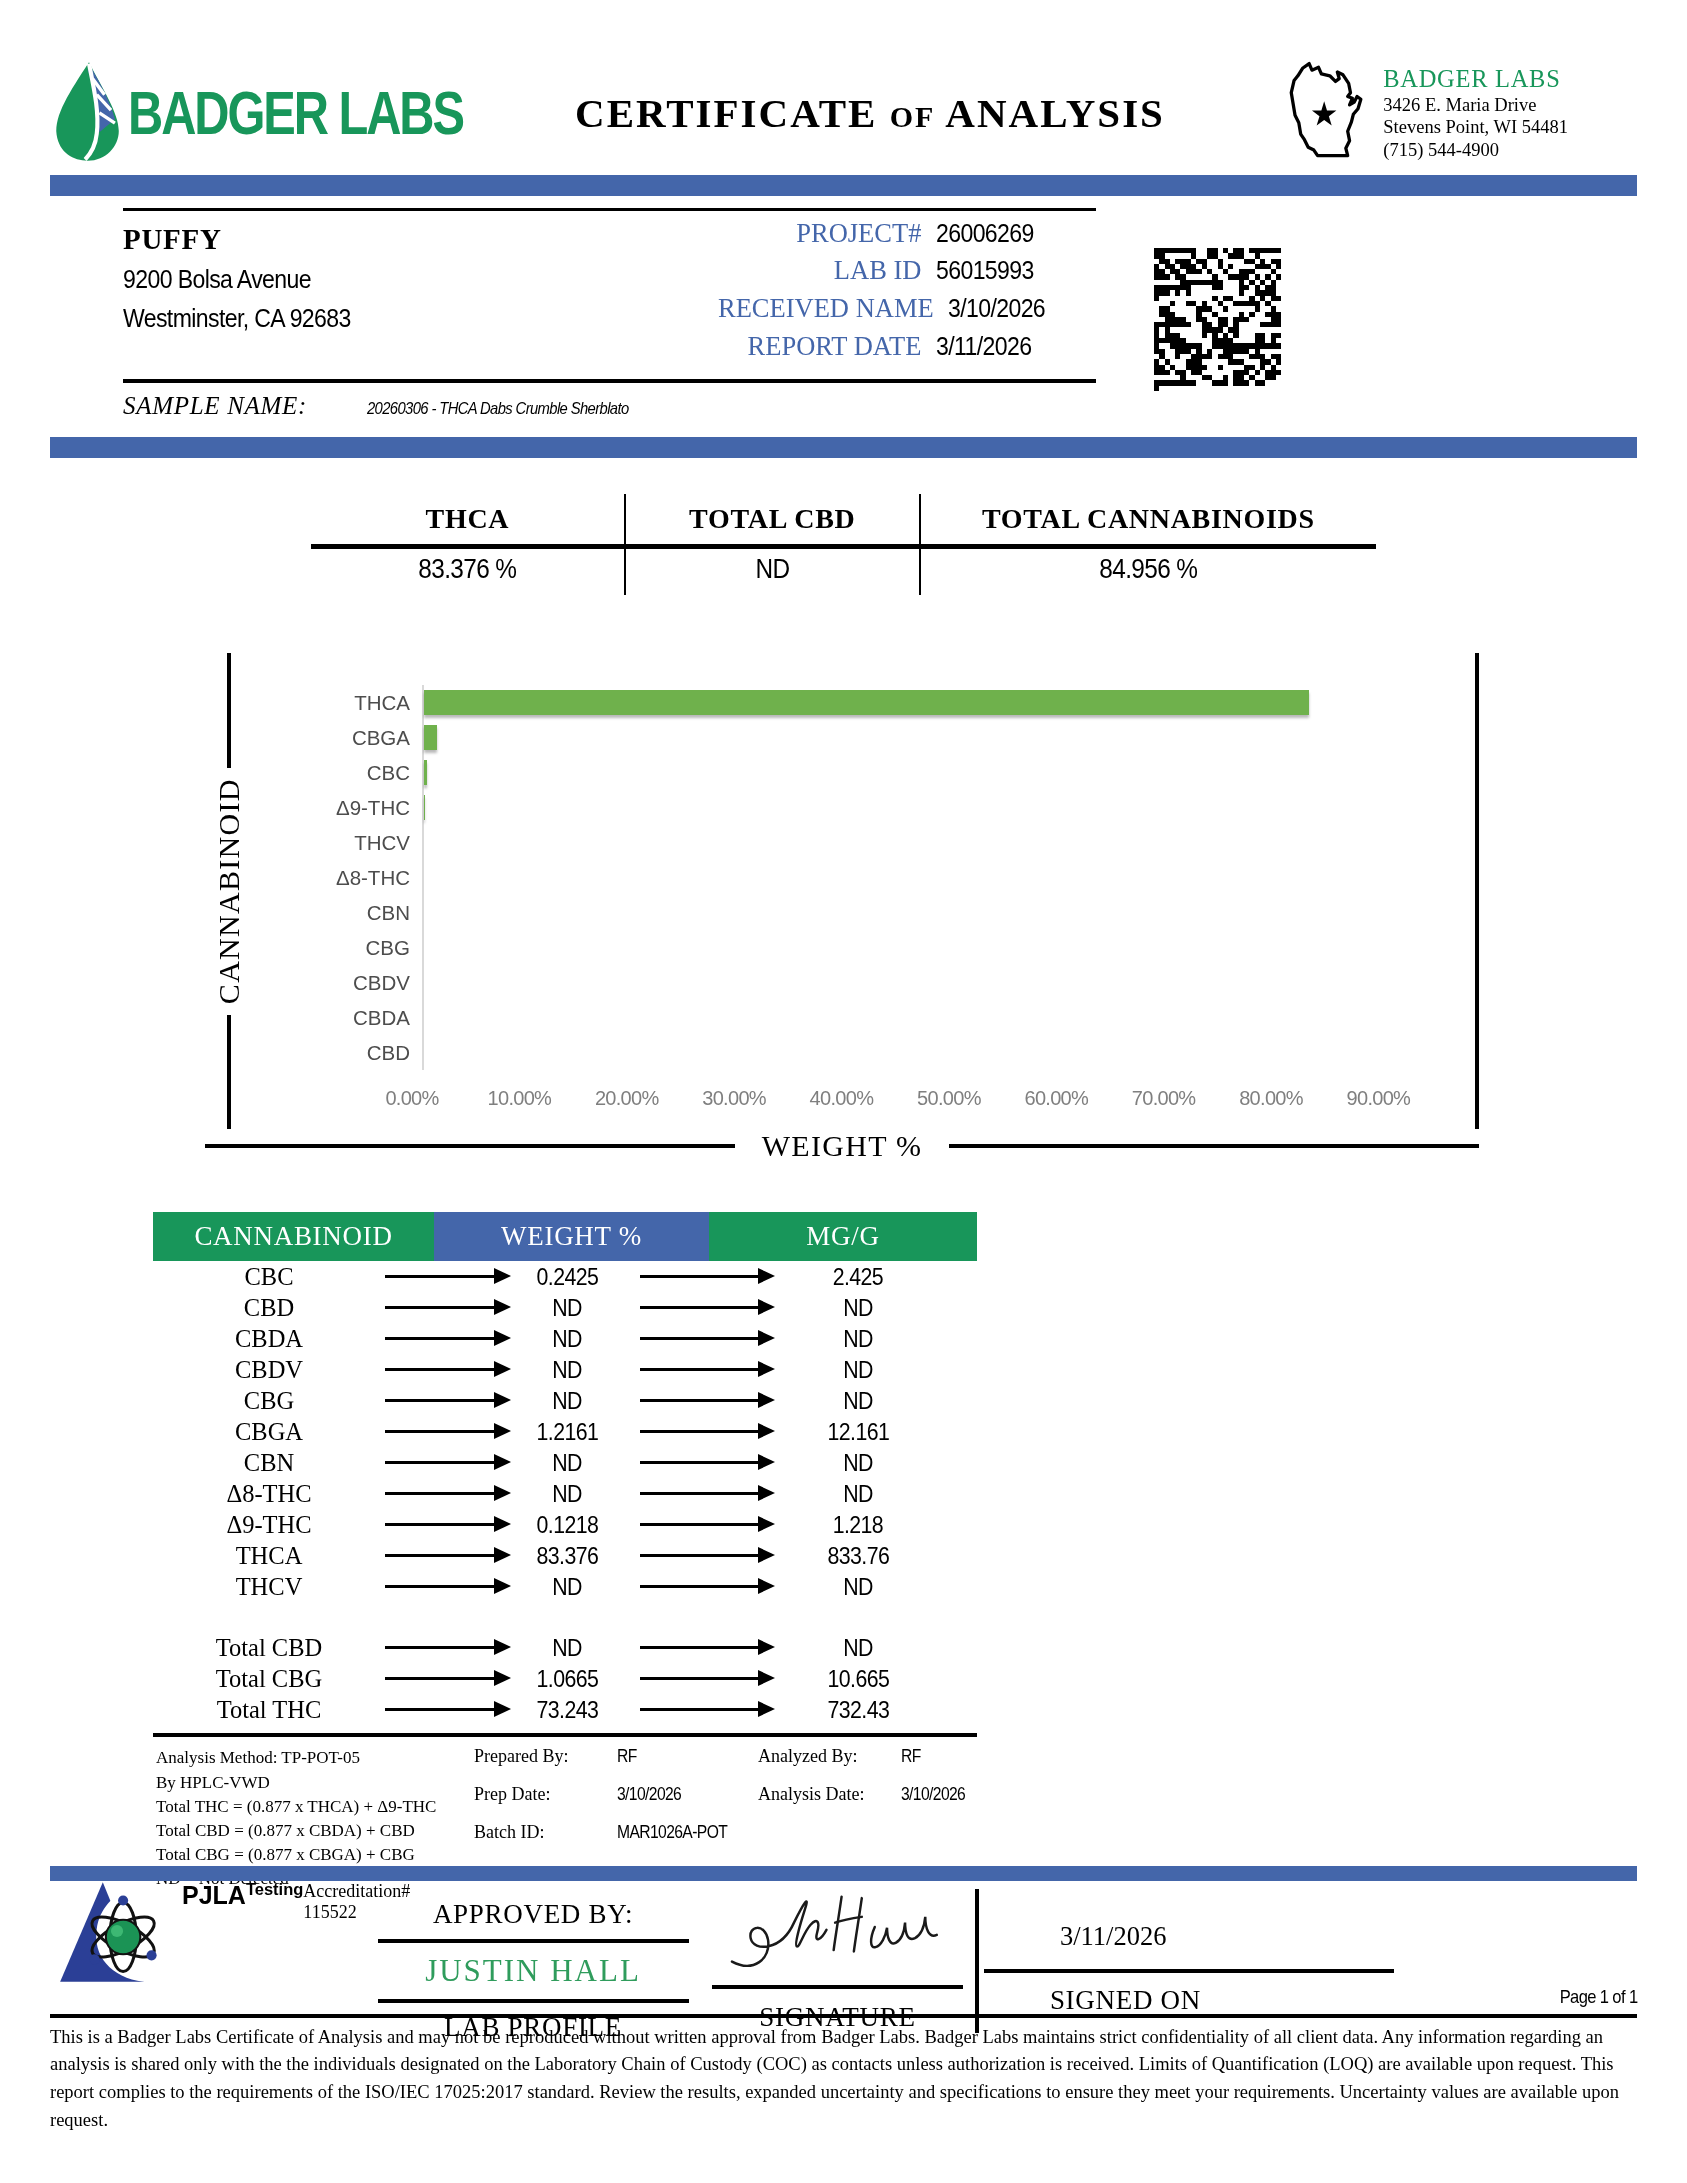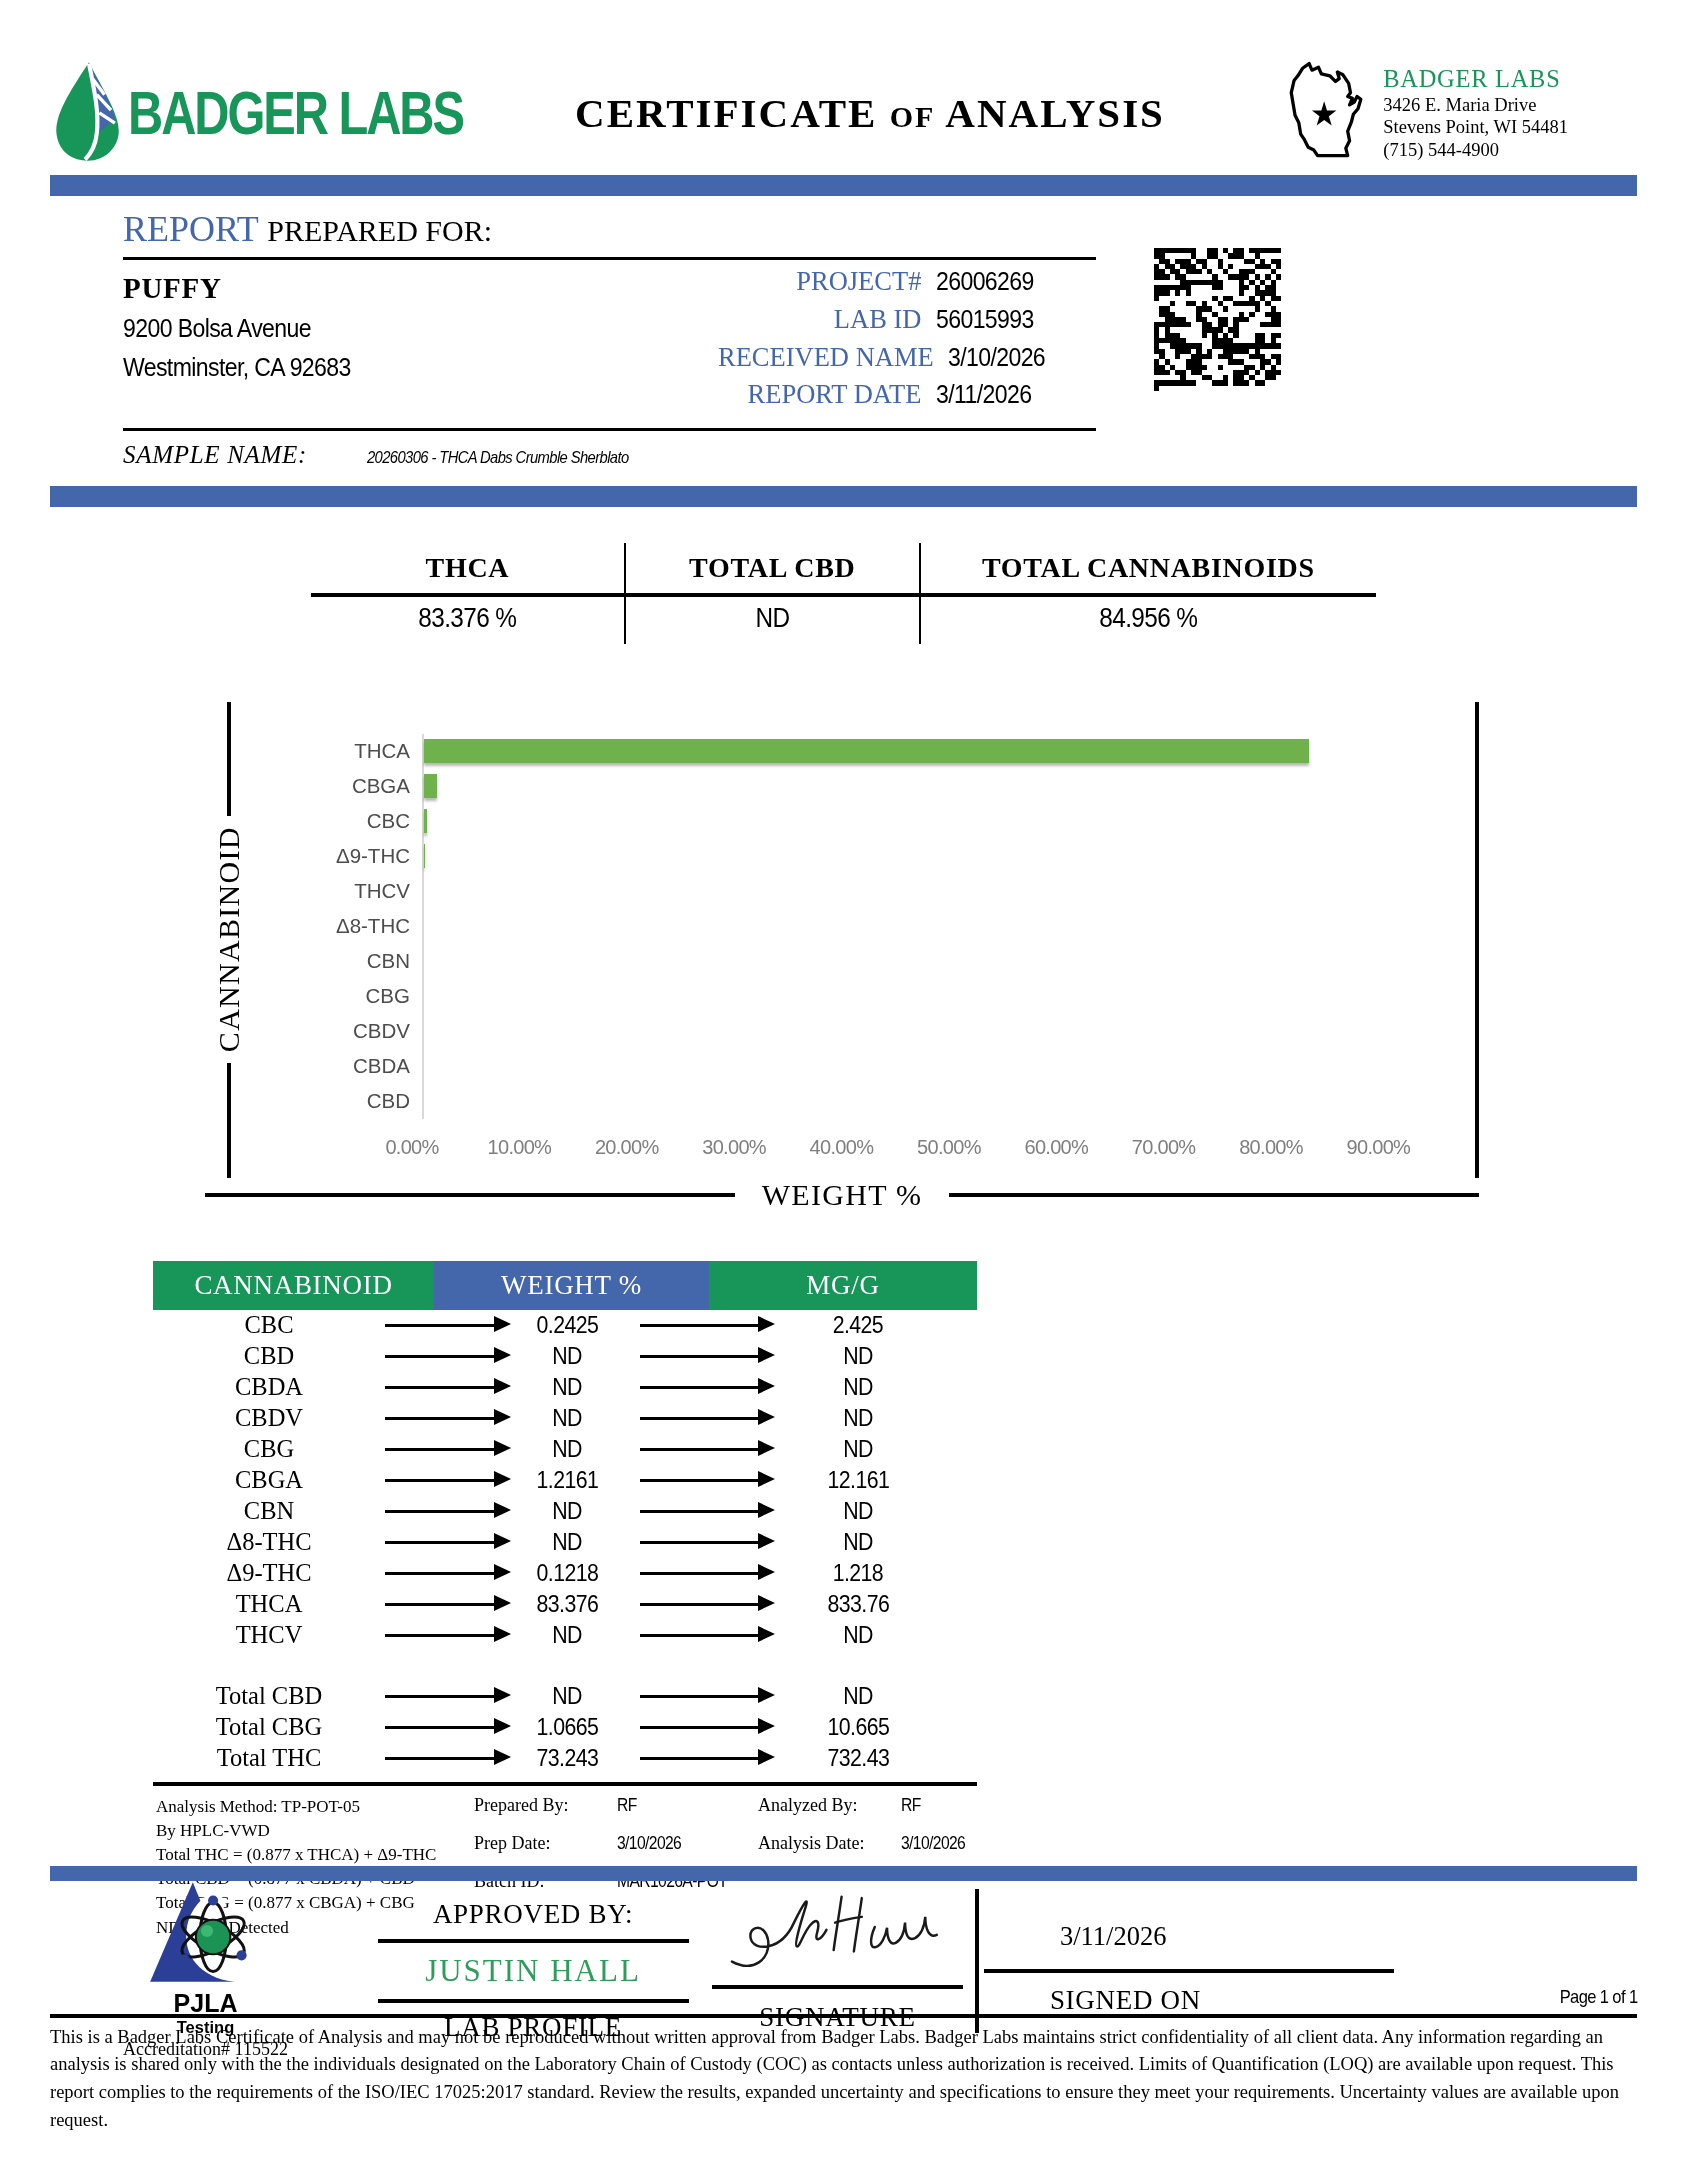--- a/index.html
+++ b/index.html
@@ -101,21 +101,21 @@
   .fnotes{display:flex;margin:9.3px 0 0 106px;width:992px;}
   .fn-left{width:318px;font-size:17px;line-height:1.42;}
   .fn-col{width:284px;}
   .fn-row{display:flex;margin-bottom:17px;}
   .fn-label{font-size:18px;width:119px;white-space:nowrap;}
   .fn-value{font-size:18px;margin-left:24px;}
 
   
   .bar3{position:absolute;left:50px;right:50px;bottom:302px;height:14.6px;background:#4466aa;}
   .signzone{position:absolute;left:50px;right:50px;bottom:118px;height:185px;display:flex;}
-  .pjla{width:311px;display:flex;flex-direction:column;align-items:center;}
+  .pjla{width:311px;display:flex;flex-direction:row;align-items:flex-start;}
   .pjla-name{font-family:"Liberation Sans",sans-serif;font-weight:bold;font-size:25px;margin-top:1.3px;}
   .pjla-sub{font-family:"Liberation Sans",sans-serif;font-weight:bold;font-size:16.5px;}
   .pjla-accr{font-size:18px;margin-top:1.3px;}
   .approved{width:344px;display:flex;flex-direction:column;align-items:center;padding-top:18.5px;}
   .app-label{font-size:27px;letter-spacing:0.7px;}
   .app-rule{width:311px;height:4px;background:#000;margin-top:9.3px;}
   .app-name{color:#2f9c5c;font-size:31px;letter-spacing:2px;margin-top:10.6px;}
   .app-rule2{width:311px;height:4px;background:#000;margin-top:9.3px;}
   .app-title{font-size:27px;letter-spacing:0.7px;margin-top:9.3px;}
   .sig{width:265px;display:flex;flex-direction:column;align-items:center;padding-top:0;}
@@ -168,24 +168,20 @@
           <div class="labcard-line">3426 E. Maria Drive</div>
           <div class="labcard-line">Stevens Point, WI 54481</div>
           <div class="labcard-line">(715) 544-4900</div>
         </div>
       </div>
     </div>
 
     <div class="bluebar"></div>
 
     <div class="rep">
-      <div class="rep-head">
-        <span class="acc">REPORT</span>
-        <span class="rest">PREPARED FOR:</span>
-      </div>
       <div class="rep-rule"></div>
       <div class="rep-cols">
         <div class="client">
           <div class="client-name">PUFFY</div>
           <div class="client-line"><span class="cn">9200 Bolsa Avenue</span></div>
           <div class="client-line"><span class="cn">Westminster, CA 92683</span></div>
         </div>
         <div class="meta-grid">
             <div class="meta-row">
      <span class="meta-label">PROJECT#</span>

